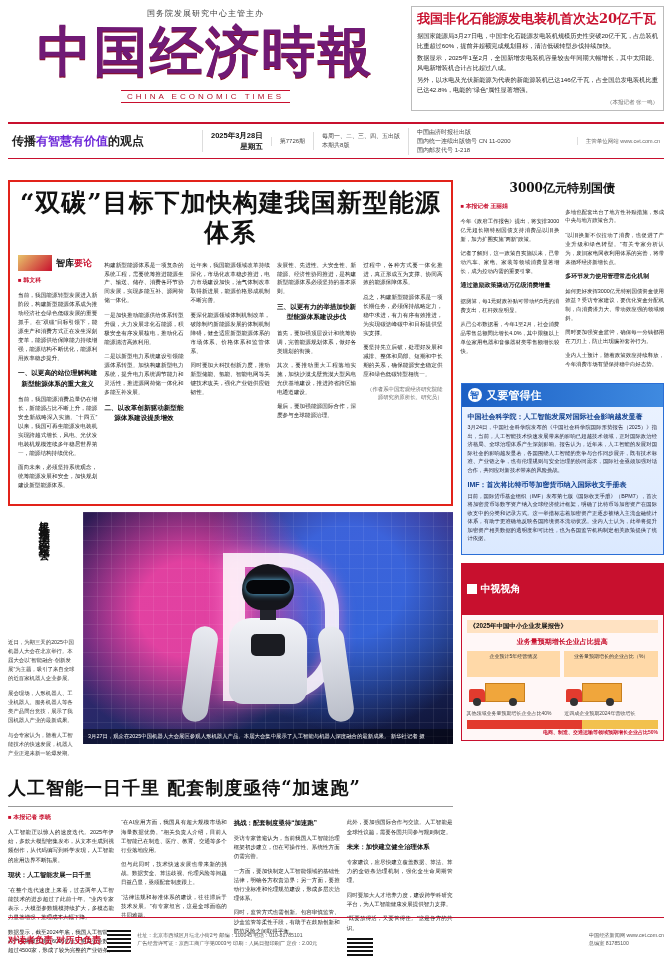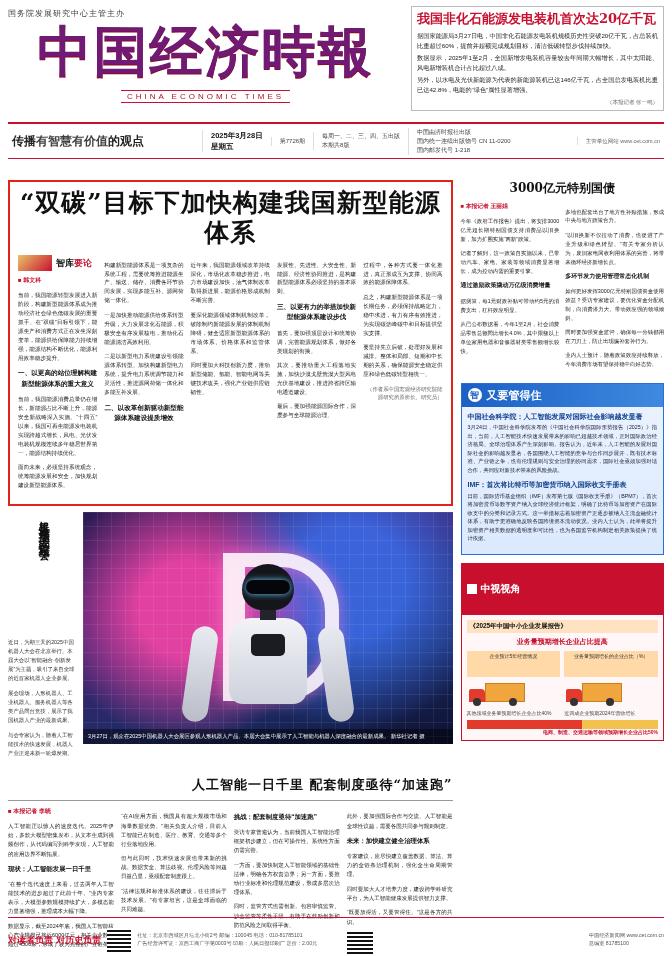--- a/index.html
+++ b/index.html
@@ -9,21 +9,21 @@
     font-family:"Liberation Sans", sans-serif;
     color:#111;
     overflow:hidden;
     position:relative;
   }
   .page{position:relative;width:672px;height:956px;box-sizing:border-box;padding:6px 8px;}
 
   
   .masthead{display:flex;align-items:flex-start;height:112px;}
   .mh-left{width:395px;position:relative;}
-  .mh-sponsor{font-size:8px;color:#444;letter-spacing:1px;margin-top:2px;}
+  .mh-sponsor{font-size:8px;color:#444;text-align:center;letter-spacing:1px;margin-top:2px;}
   .mh-title{
     font-family:"DejaVu Serif","Liberation Serif",serif;
     font-weight:700;
     font-size:54px;
     color:#701a75;
     letter-spacing:2px;
     text-align:center;
     line-height:1.05;
     margin-top:4px;
     text-shadow:0 1px 0 #8b0b20;
@@ -43,23 +43,23 @@
   .top-box p{margin:0 0 3px 0;font-size:6.2px;line-height:1.55;color:#222;text-align:justify;}
   .top-box .credit{font-size:5.5px;color:#666;text-align:right;margin:0;}
 
   
   .infobar{
     margin-top:4px;border-top:2px solid #c8102e;border-bottom:1px solid #c8102e;
     display:flex;align-items:center;height:34px;font-size:7px;color:#333;
   }
   .slogan{width:190px;padding-left:4px;font-size:12px;color:#222;font-weight:700;
     font-family:"DejaVu Serif","Liberation Serif",serif;}
-  .slogan em{color:#404040;font-style:normal;}
+  .slogan em{color:#6d28d9;font-style:normal;}
   .infocol{border-left:1px solid #ddd;padding:0 8px;line-height:1.5;}
-  .infocol.date{font-weight:700;color:#111;font-size:7.5px;text-align:left;}
+  .infocol.date{font-weight:700;color:#111;font-size:7.5px;text-align:right;}
   .infocol.small{font-size:6px;color:#444;}
   .infocol.web{font-size:5.5px;color:#666;margin-left:auto;text-align:right;padding-right:4px;}
 
   
   .body-grid{display:flex;margin-top:21px;}
   .col-main{width:450px;}
   .col-right{width:206px;margin-left:8px;}
 
   
   .headline-box{border:2px solid #e2231a;padding:6px 8px 8px 8px;}
@@ -114,21 +114,21 @@
   .robot .armL{position:absolute;left:14px;top:62px;width:26px;height:96px;background:linear-gradient(180deg,#e9ebf1,#b9bdc8);border-radius:14px;transform:rotate(8deg);}
   .robot .armR{position:absolute;right:14px;top:62px;width:26px;height:96px;background:linear-gradient(180deg,#e9ebf1,#b9bdc8);border-radius:14px;transform:rotate(-8deg);}
   .photo .caption{
     position:absolute;left:0;right:0;bottom:0;background:rgba(0,0,0,.45);color:#fff;
     font-size:5.4px;line-height:1.5;padding:3px 5px;
   }
 
   
   .sub-head{
     font-family:"DejaVu Serif","Liberation Serif",serif;
-    font-size:13px;font-weight:700;text-align:right;margin:12px 0 4px;letter-spacing:1px;
+    font-size:18px;font-weight:700;text-align:left;margin:12px 0 4px;letter-spacing:1px;
   }
   .rule{border-top:1px solid #999;margin:6px 0;}
   .art-cols{display:flex;gap:7px;}
   .art-cols .c{flex:1;font-size:5.5px;line-height:1.65;color:#222;text-align:justify;}
   .art-cols .c .byline{color:#c8102e;font-weight:700;font-size:6px;margin-bottom:3px;}
   .art-cols .c h5{margin:5px 0 3px;font-size:6.4px;font-weight:700;color:#111;}
   .qr{width:26px;height:26px;background:
       repeating-linear-gradient(0deg,#111 0 2px,#fff 2px 4px),
       repeating-linear-gradient(90deg,#111 0 2px,transparent 2px 4px);
       margin-top:4px;}

